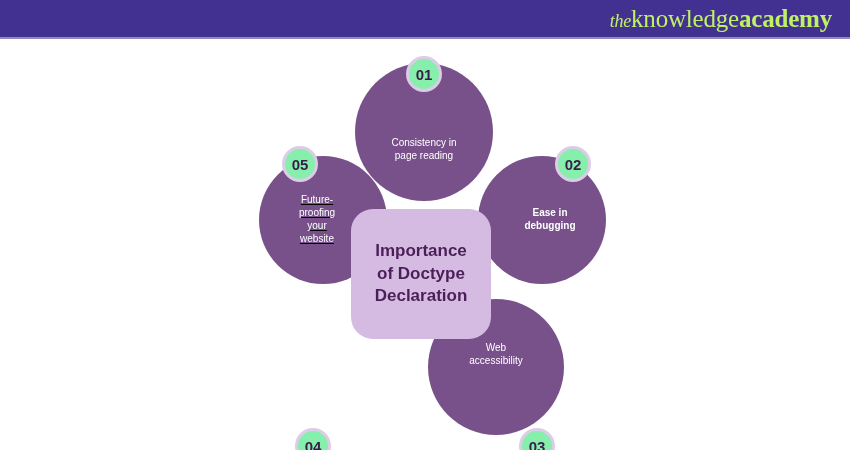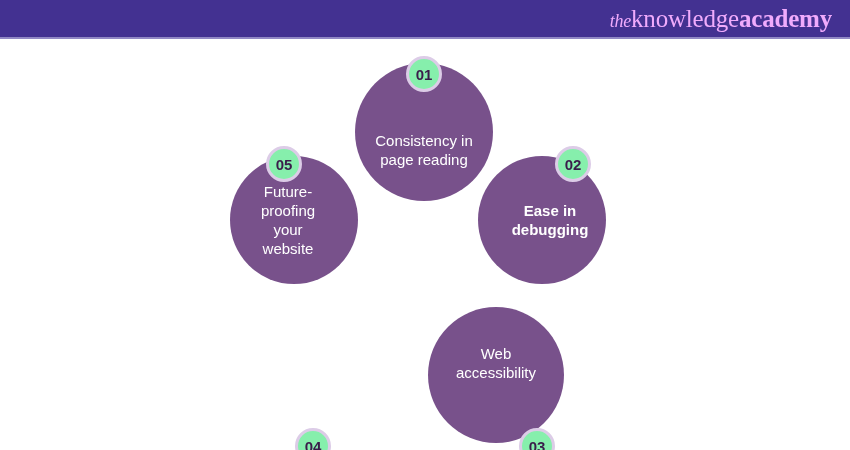--- a/index.html
+++ b/index.html
@@ -38,21 +38,21 @@
   #header-underline {
     position: absolute;
     left: 0;
     top: 37px;
     width: 850px;
     height: 2px;
     background: #9188c4;
   }
   #brand-logo {
     font-family: "Liberation Serif", serif;
-    color: #f0abfc;
+    color: #bef264;
     font-size: 25px;
     line-height: 1;
     white-space: nowrap;
     letter-spacing: -0.2px;
   }
   #brand-logo .brand-the {
     font-style: italic;
     font-size: 18px;
     font-weight: 400;
   }
@@ -76,34 +76,34 @@
     position: absolute;
     border-radius: 50%;
     background: #78518B;
     box-sizing: border-box;
     display: flex;
     align-items: center;
     justify-content: center;
   }
   .petal-label {
     color: #ffffff;
-    font-size: 15px;
+    font-size: 10px;
     line-height: 1.28;
     text-align: center;
     font-weight: 400;
     padding: 0 12px;
     white-space: pre-line;
   }
 
   
   #petal-1 { left: 355px; top: 24px;  width: 138px; height: 138px; }
   #petal-2 { left: 478px; top: 117px; width: 128px; height: 128px; }
-  #petal-3 { left: 428px; top: 268px; width: 136px; height: 136px; }
+  #petal-3 { left: 428px; top: 260px; width: 136px; height: 136px; }
   #petal-4 { left: 285px; top: 268px; width: 136px; height: 136px; }
-  #petal-5 { left: 230px; top: 117px; width: 128px; height: 128px; }
+  #petal-5 { left: 259px; top: 117px; width: 128px; height: 128px; text-decoration: underline; }
 
   #petal-1 .petal-label { transform: translateY(18px); }
   #petal-2 .petal-label { transform: translateX(8px); font-weight: bold; }
   #petal-5 .petal-label { transform: translateX(-6px); }
   #petal-3 .petal-label { transform: translateY(-12px); }
   #petal-4 .petal-label { transform: translateY(-14px); }
 
   
   #center-card {
     position: absolute;
@@ -147,21 +147,21 @@
     font-size: 15px;
     font-weight: 700;
     line-height: 1;
     letter-spacing: -0.2px;
   }
 
   #badge-1 { left: 406px; top: 17px; }
   #badge-2 { left: 555px; top: 107px; }
   #badge-3 { left: 519px; top: 389px; }
   #badge-4 { left: 295px; top: 389px; }
-  #badge-5 { left: 266px; top: 107px; text-align: center; }
+  #badge-5 { left: 282px; top: 107px; text-align: center; }
 </style>
 </head>
 <body>
 
 <div id="page">
 
   <div id="header-band">
     <div id="brand-logo">
       <span class="brand-the">the</span><span class="brand-knowledge">knowledge</span><span class="brand-academy">academy</span>
     </div>
@@ -186,20 +186,25 @@
     </div>
 
 
     <div class="petal" id="petal-5">
       <span class="petal-label">Future-
 proofing
 your
 website</span>
     </div>
 
+    <div id="center-card">
+      <span id="center-card-label">Importance
+of Doctype
+Declaration</span>
+    </div>
 
     <div class="badge" id="badge-1">
       <span class="badge-text">01</span>
     </div>
     <div class="badge" id="badge-2">
       <span class="badge-text">02</span>
     </div>
     <div class="badge" id="badge-3">
       <span class="badge-text">03</span>
     </div>

